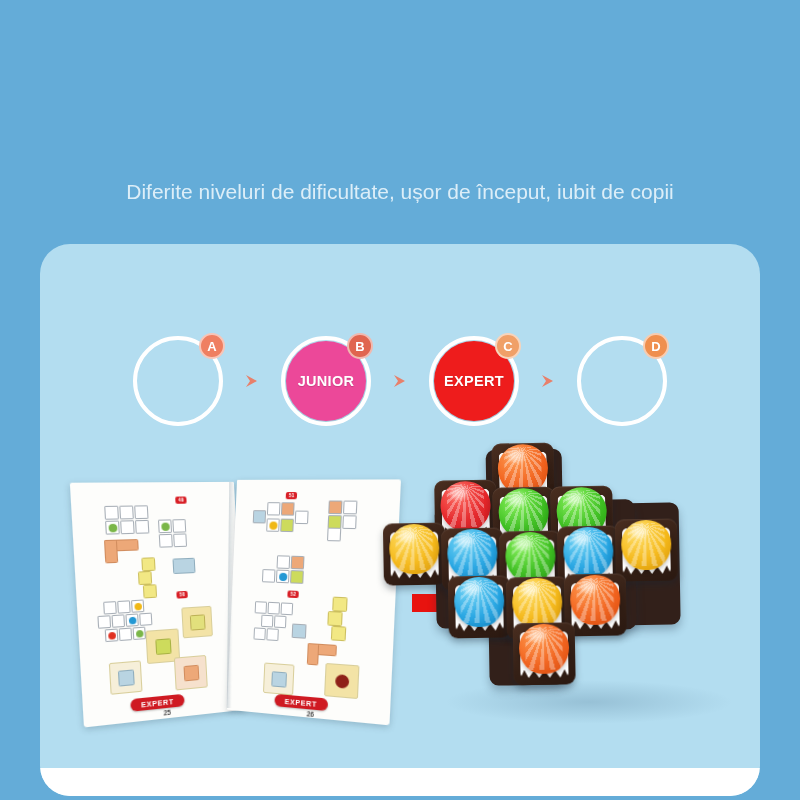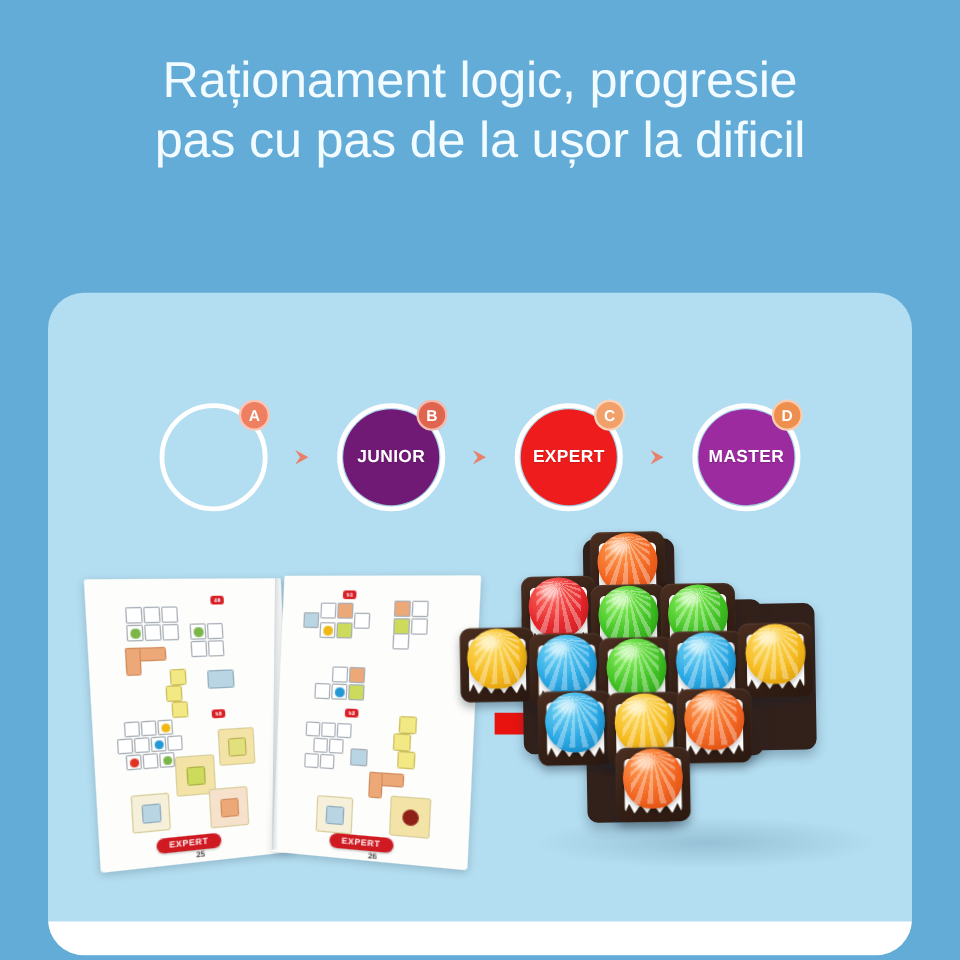--- a/index.html
+++ b/index.html
@@ -300,41 +300,40 @@
     left: 404px; top: 436px;
     width: 290px; height: 44px;
     background: radial-gradient(ellipse at center, rgba(40,80,110,0.20), rgba(40,80,110,0) 70%);
     border-radius: 50%;
   }
 </style>
 </head>
 <body style="background: rgb(100, 172, 216);">
 
 <div class="header">
-  <div class="title">Raționament logic, progresie
-pas cu pas de la ușor la dificil</div>
+  <div class="subtitle">Diferite niveluri de dificultate, ușor de început, iubit de copii</div>
 </div>
 
 <div class="card" style="background: rgb(179, 221, 240);">
 
   <div class="levels">
 
     <div class="level">
       <div class="level-ring"></div>
       <div class="level-badge" style="background: rgb(239, 127, 97);">A</div>
     </div>
 
     <span class="arrow-sep">
       <svg width="22" height="22" viewBox="0 0 22 22">
           <path d="M5 5 L16 11 L5 17 L9 11 Z" fill="#e8806b"></path>
         </svg>
     </span>
 
     <div class="level">
-      <div class="level-disc" style="background: #701a75;">
+      <div class="level-disc" style="background: #ec4899;">
         <span class="level-label">JUNIOR</span>
       </div>
       <div class="level-ring"></div>
       <div class="level-badge" style="background: rgb(224, 101, 79);">B</div>
     </div>
 
     <span class="arrow-sep">
       <svg width="22" height="22" viewBox="0 0 22 22">
           <path d="M5 5 L16 11 L5 17 L9 11 Z" fill="#e8806b"></path>
         </svg>
@@ -348,23 +347,20 @@
       <div class="level-badge" style="background: rgb(240, 160, 104);">C</div>
     </div>
 
     <span class="arrow-sep">
       <svg width="22" height="22" viewBox="0 0 22 22">
           <path d="M5 5 L16 11 L5 17 L9 11 Z" fill="#e8806b"></path>
         </svg>
     </span>
 
     <div class="level">
-      <div class="level-disc" style="background: rgb(155, 43, 158);">
-        <span class="level-label">MASTER</span>
-      </div>
       <div class="level-ring"></div>
       <div class="level-badge" style="background: rgb(239, 143, 78);">D</div>
     </div>
 
   </div>
 
   <div class="book">
 
     <div class="book-page page-left">
       <div class="page-inner">

